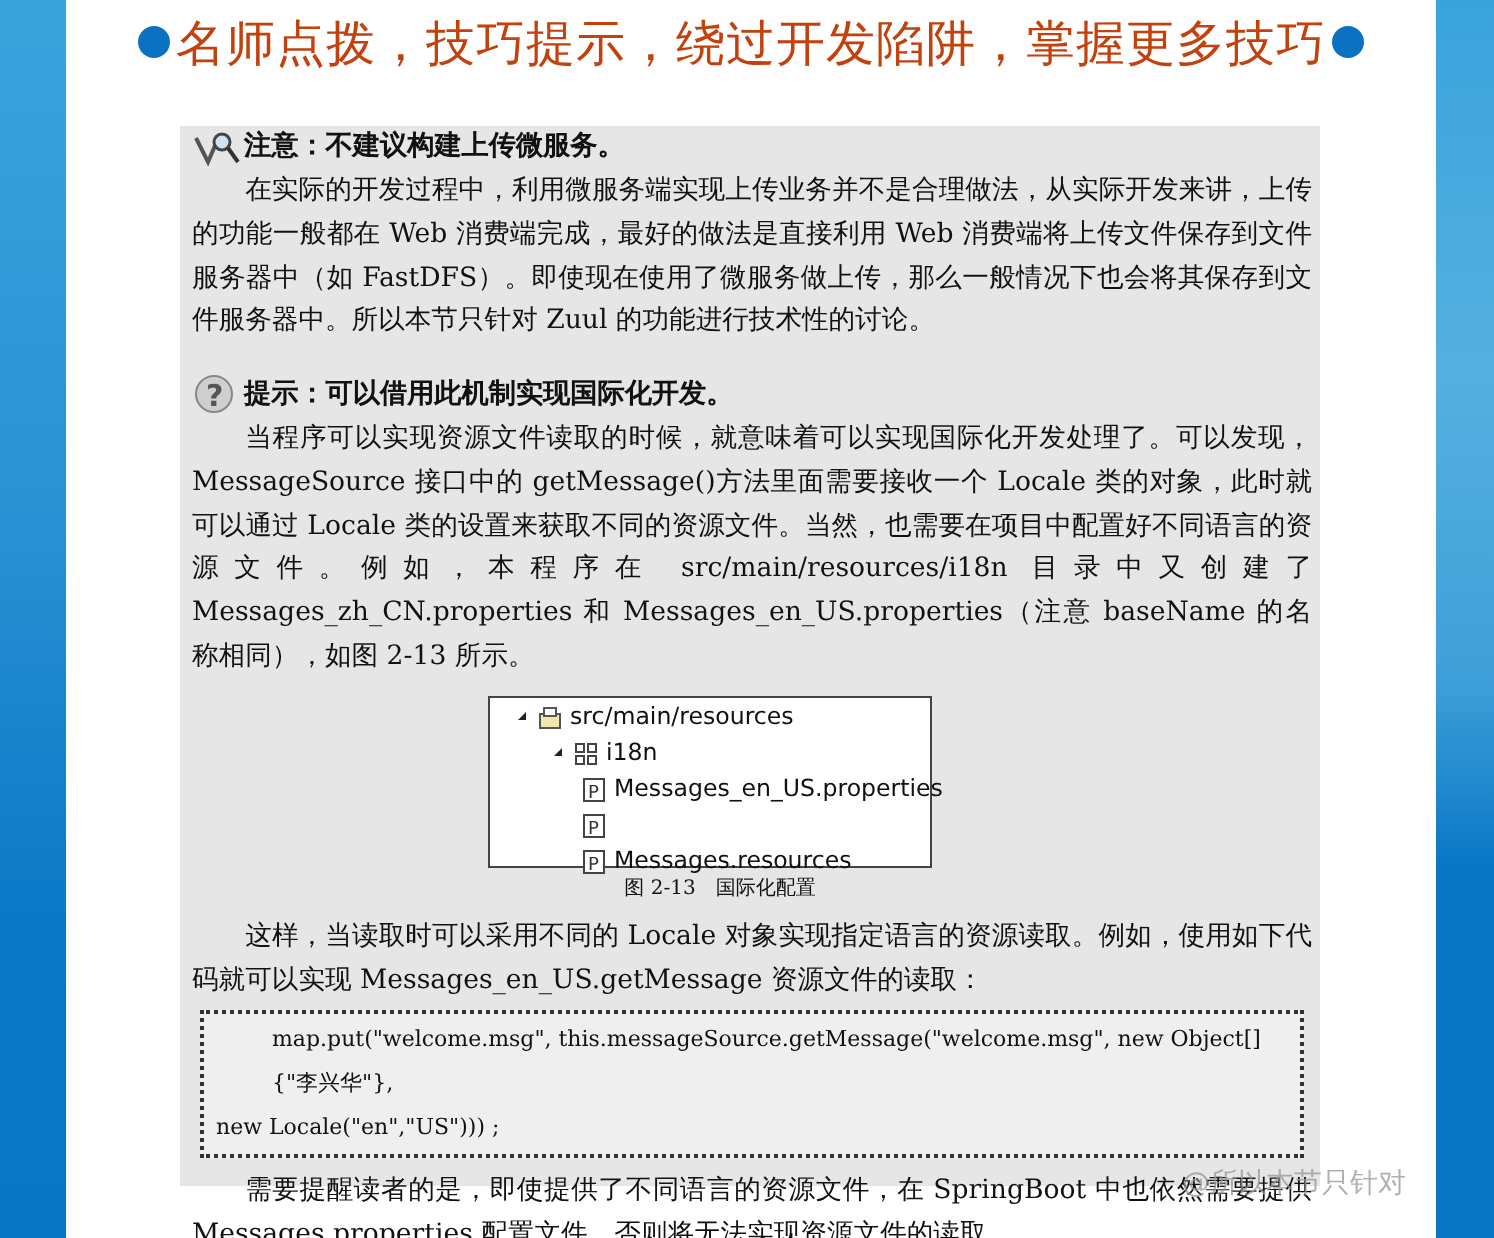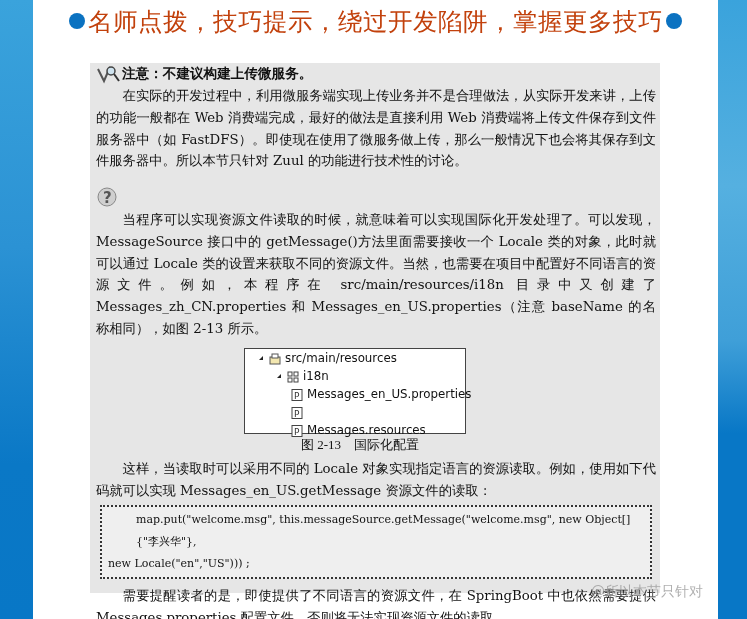--- a/index.html
+++ b/index.html
@@ -46,21 +46,21 @@
     margin: 8px auto 0 auto; width: 220px; height: 84px;
     background: #ffffff; border: 1px solid #444;
     position: relative; left: -20px;
     font-family: "DejaVu Sans", "Liberation Sans", sans-serif;
     font-size: 11.8px; color: #111; line-height: 18px;
   }
   .tree-row { display: flex; align-items: center; height: 18px; white-space: nowrap; }
   .tri { display: inline-block; width: 0; height: 0; border-left: 4px solid transparent; border-bottom: 4px solid #222; margin-right: 6px; }
   .ticon { display: inline-block; width: 12px; height: 12px; margin-right: 4px; }
   .caption {
-    text-align: center; font-size: 13px; margin: 2px 0 4px -30px; line-height: 18px; font-family: Liberation Serif, serif;
+    text-align: center; font-size: 10px; margin: 2px 0 4px -30px; line-height: 18px;
   }
   .code {
     margin: 4px 8px 6px 10px; border: 2px dotted #333;
     background: #efefef;
     font-size: 11px; line-height: 22px; padding: 2px 6px;
   }
   .code .l1 { padding-left: 28px; }
   .watermark {
     position: absolute; left: 591px; top: 583px;
     font-family: "DejaVu Sans", "Liberation Sans", sans-serif;
@@ -94,20 +94,21 @@
 </div>
 
 <div class="box box2">
   <div class="head">
     <span class="icon">
       <svg width="24" height="22" viewBox="0 0 24 22">
         <circle cx="11" cy="10" r="9" fill="#cfcfcf" stroke="#888" stroke-width="1"></circle>
         <text x="7" y="16" font-size="15" font-family="DejaVu Sans, sans-serif" fill="#555">?</text>
       </svg>
     </span>
+    <span>提示：可以借用此机制实现国际化开发。</span>
   </div>
   <div class="para">当程序可以实现资源文件读取的时候，就意味着可以实现国际化开发处理了。可以发现，MessageSource 接口中的 getMessage()方法里面需要接收一个 Locale 类的对象，此时就可以通过 Locale 类的设置来获取不同的资源文件。当然，也需要在项目中配置好不同语言的资源文件。例如，本程序在 src/main/resources/i18n 目录中又创建了 Messages_zh_CN.properties 和 Messages_en_US.properties（注意 baseName 的名称相同），如图 2-13 所示。</div>
 
   <div class="figure">
     <div class="tree-row" style="padding-left:14px">
       <span class="tri"></span>
       <span class="ticon">
         <svg width="12" height="12" viewBox="0 0 12 12">
             <rect x="1" y="4" width="10" height="7" fill="#f3e7b0" stroke="#555" stroke-width="1"></rect>
             <rect x="3" y="1" width="6" height="4" fill="#fff" stroke="#555" stroke-width="1"></rect>

